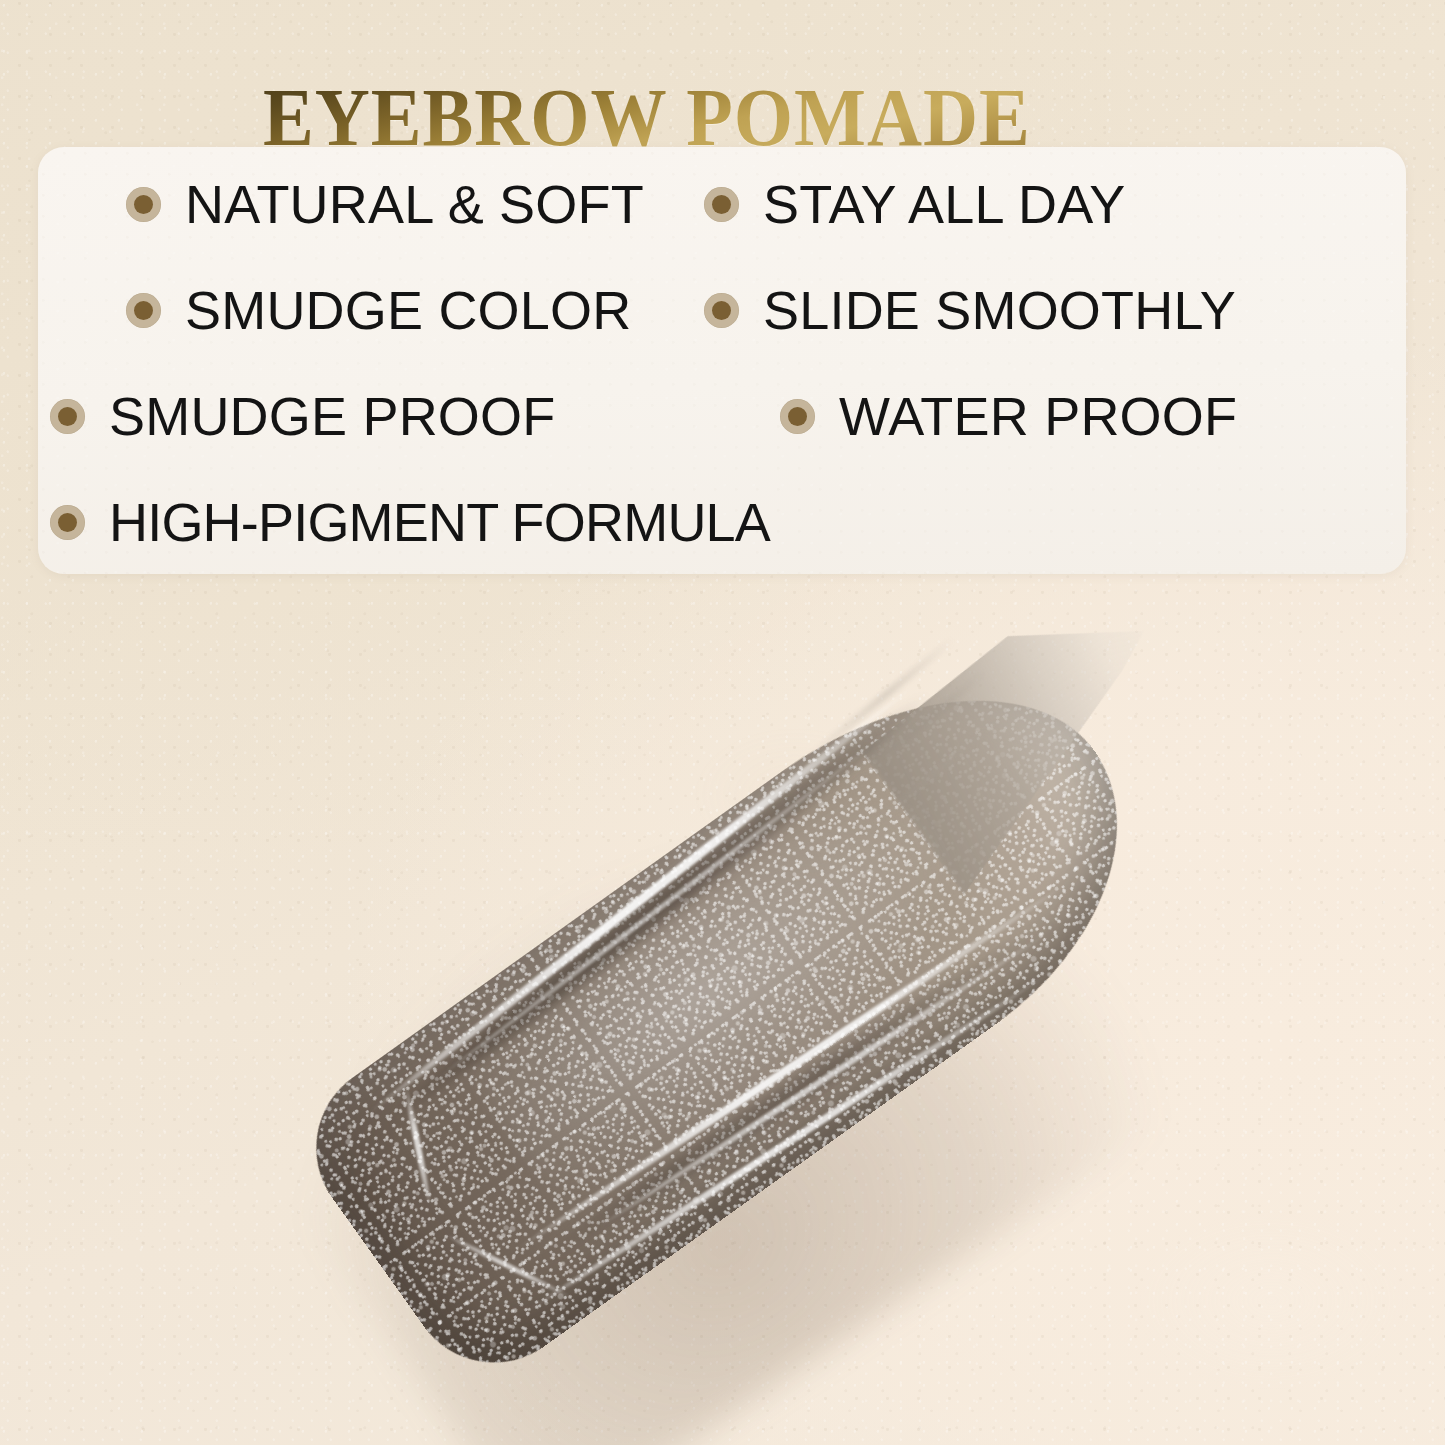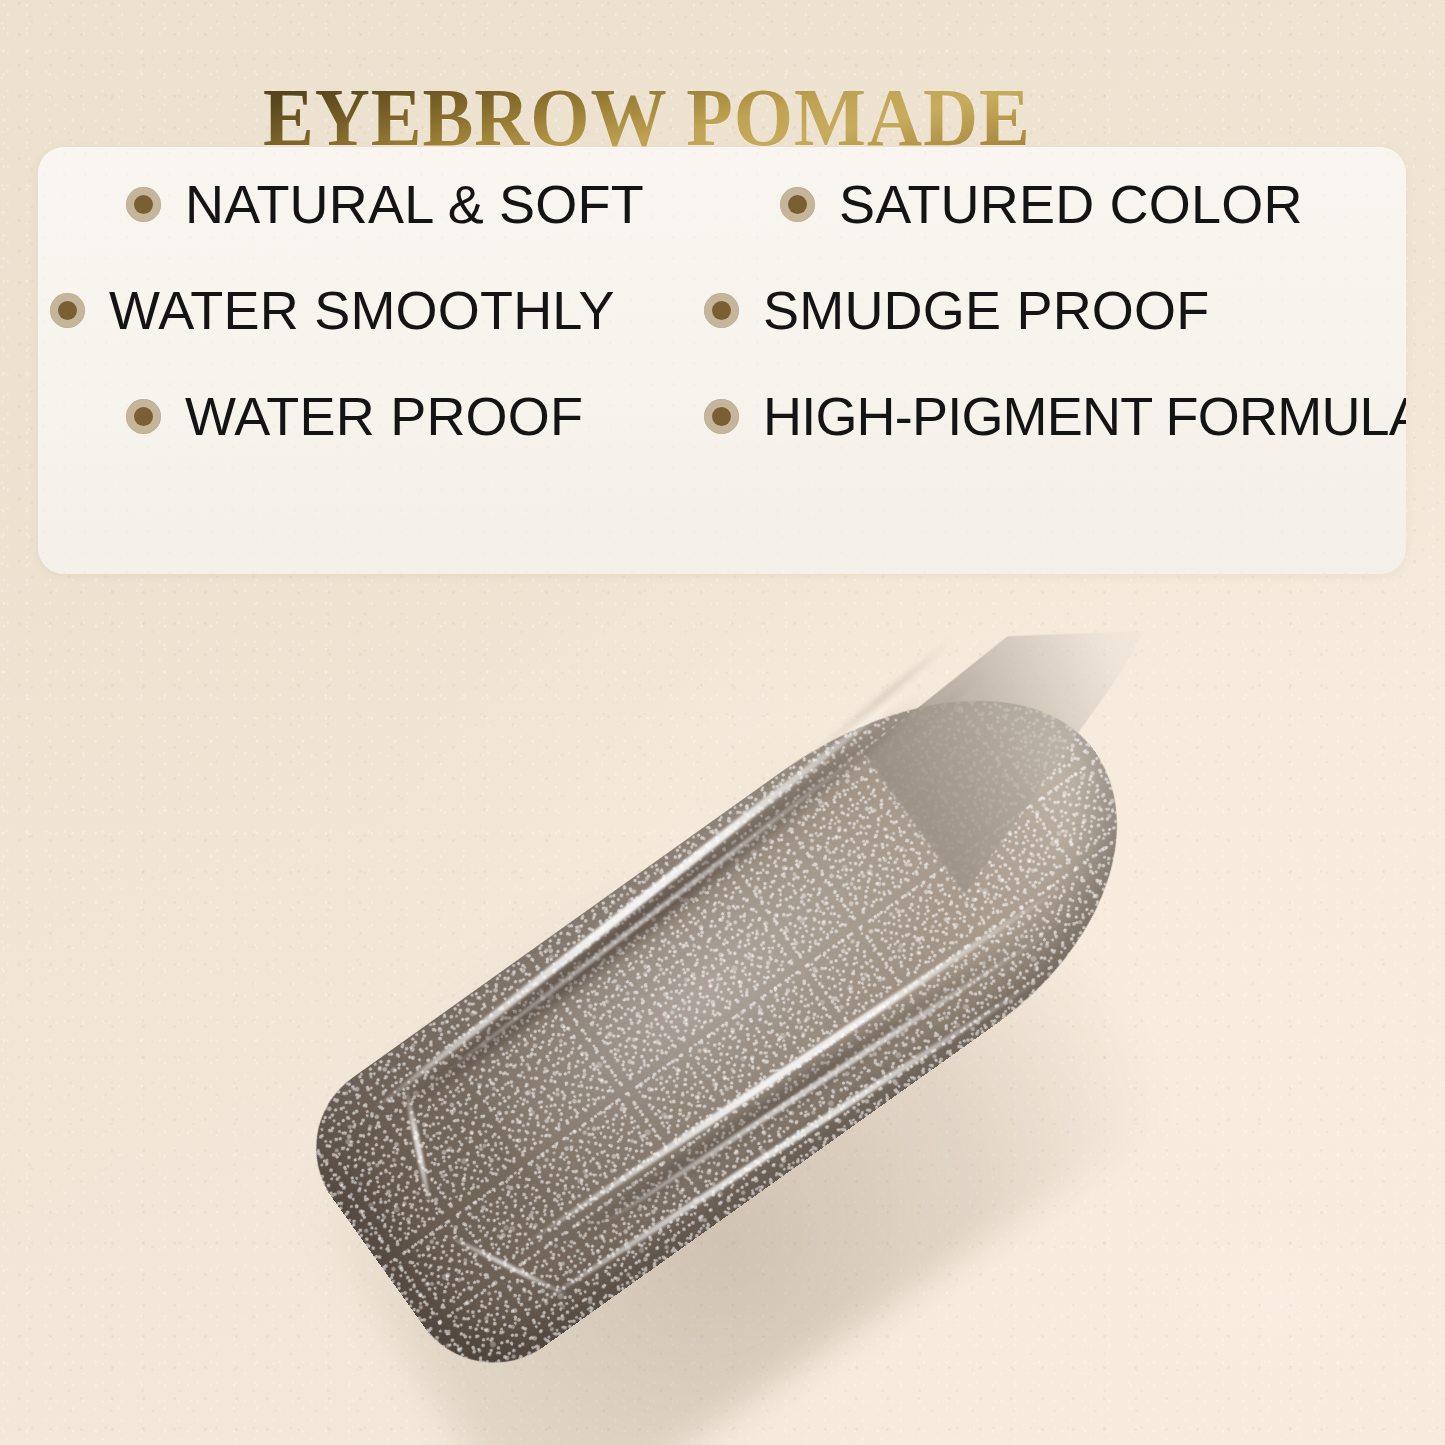--- a/index.html
+++ b/index.html
@@ -378,28 +378,32 @@
 
   <div class="feature-card">
     <div class="card-grain"></div>
 
     <div class="feature-grid">
 
       <div class="feature-item col-left">
         <span class="bullet"></span>
         <span class="feature-label">NATURAL &amp; SOFT</span>
       </div>
+      <div class="feature-item col-right">
+        <span class="bullet"></span>
+        <span class="feature-label">STAY ALL DAY</span>
+      </div>
 
       <div class="feature-item col-left">
         <span class="bullet"></span>
-        <span class="feature-label">SATURED COLOR</span>
+        <span class="feature-label">SMUDGE COLOR</span>
       </div>
       <div class="feature-item col-right">
         <span class="bullet"></span>
-        <span class="feature-label">WATER SMOOTHLY</span>
+        <span class="feature-label">SLIDE SMOOTHLY</span>
       </div>
 
       <div class="feature-item col-right">
         <span class="bullet"></span>
         <span class="feature-label">SMUDGE PROOF</span>
       </div>
       <div class="feature-item col-left">
         <span class="bullet"></span>
         <span class="feature-label">WATER PROOF</span>
       </div>

